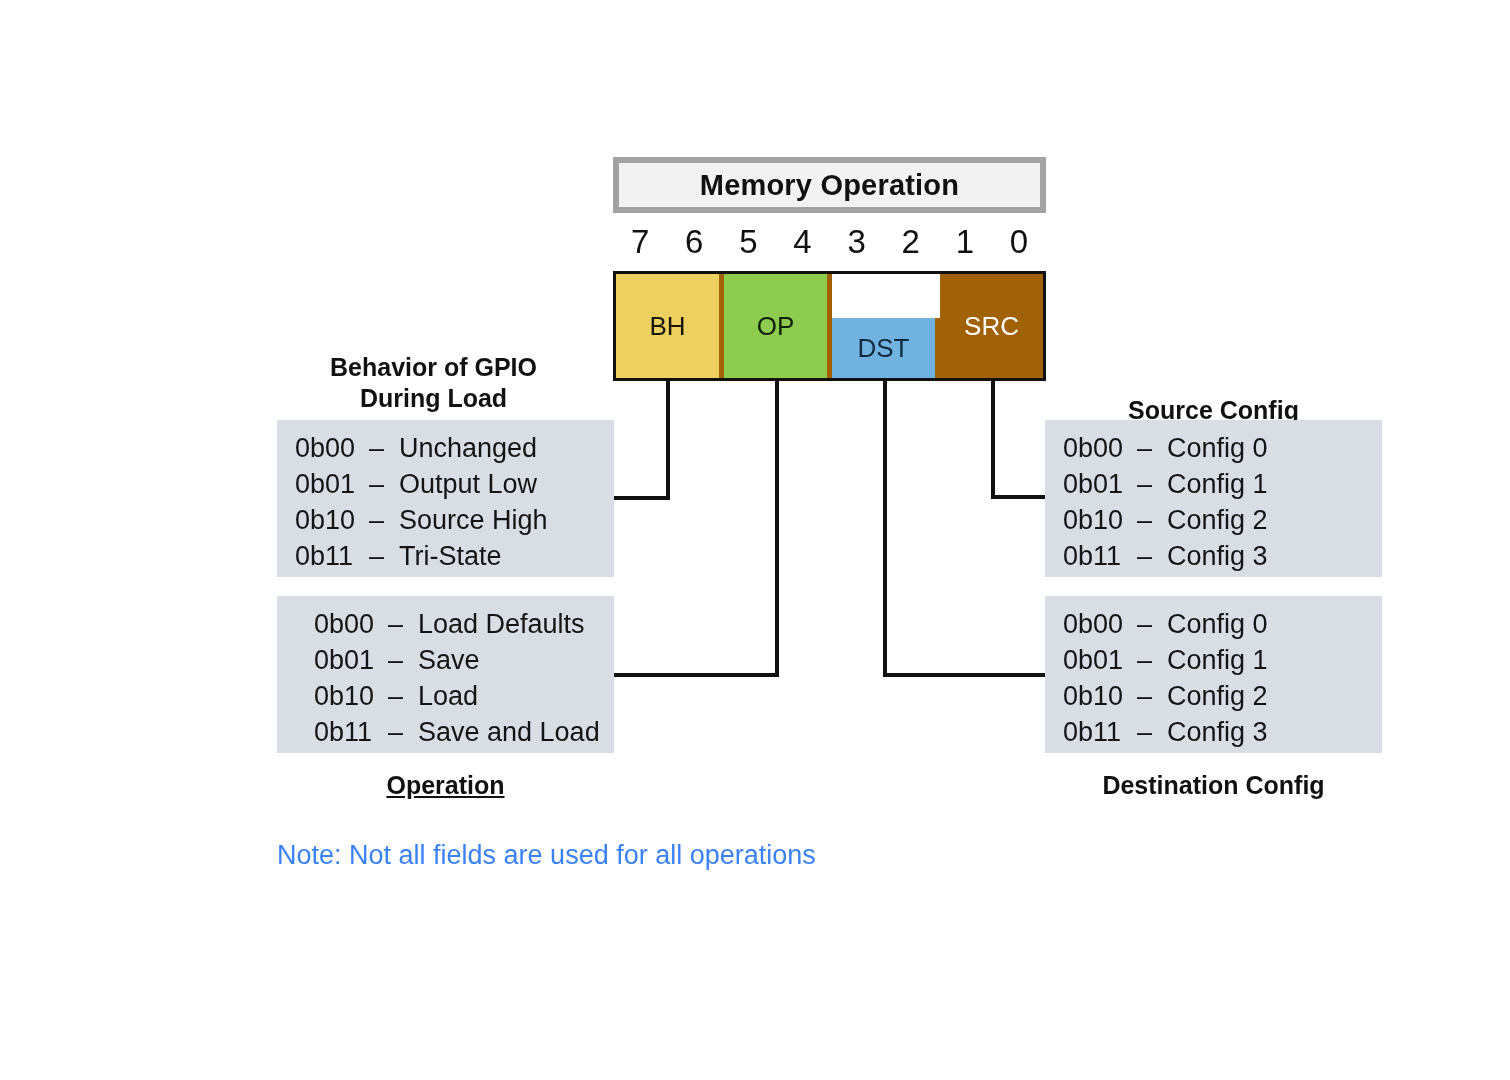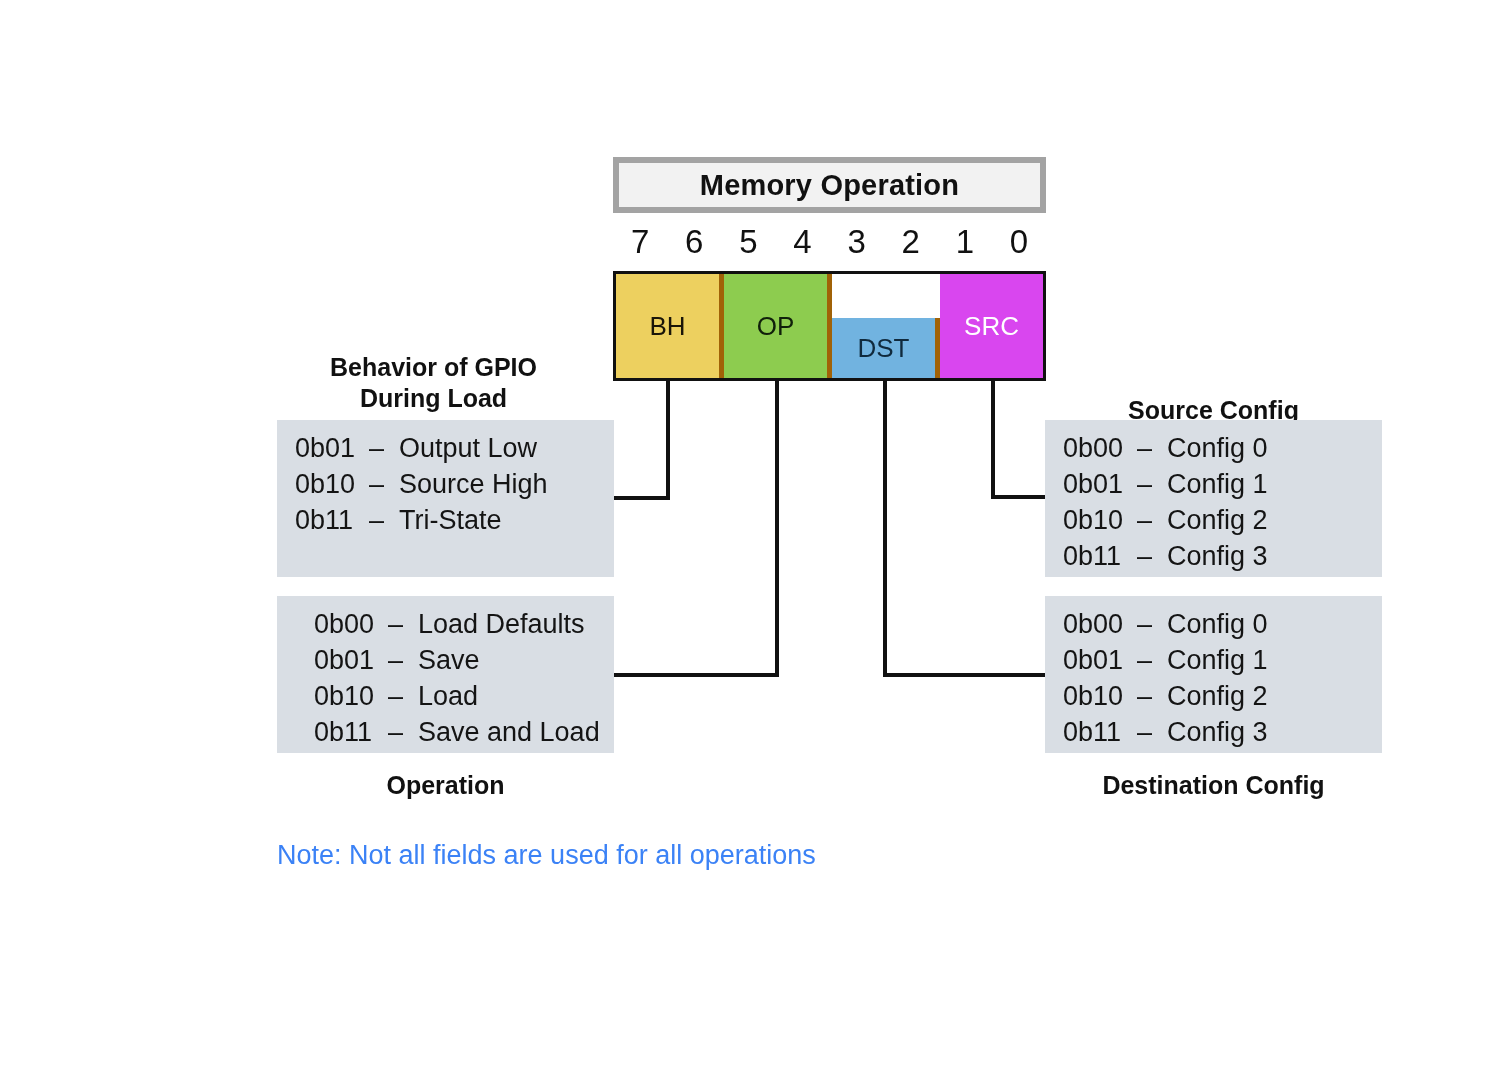--- a/index.html
+++ b/index.html
@@ -105,21 +105,21 @@
   
   .caption {
     position: absolute;
     font-size: 25px;
     font-weight: bold;
     color: #111111;
     text-align: center;
     line-height: 31px;
   }
   .cap-bh   { left: 265px; top: 352px; width: 337px; }
-  .cap-op   { left: 277px; top: 770px; width: 337px; }
+  .cap-op   { left: 277px; top: 770px; width: 337px; text-decoration: underline; }
   .cap-src  { left: 1045px; top: 395px; width: 337px; }
   .cap-dst  { left: 1045px; top: 770px; width: 337px; }
 
   
   .note {
     position: absolute;
     left: 277px;
     top: 840px;
     font-size: 27px;
     color: #3b82f6;
@@ -157,21 +157,21 @@
   <div class="fields">
     <div class="field" style="background: rgb(237, 208, 95); color: rgb(26, 21, 8);">
         <span>BH</span>
       </div>
     <div class="field" style="background: rgb(141, 204, 79); color: rgb(16, 32, 10);">
         <span>OP</span>
       </div>
     <div class="field" style="background: rgb(113, 179, 224); color: rgb(16, 42, 61); margin-top: 44px;">
         <span>DST</span>
       </div>
-    <div class="field" style="background: #d946ef; color: rgb(255, 255, 255);">
+    <div class="field" style="background: #a16207; color: rgb(255, 255, 255);">
         <span>SRC</span>
       </div>
   </div>
 
   <svg id="connectors" viewBox="0 0 1510 1080">
 
     <polyline points="668,381 668,498 614,498" fill="none" stroke="#111111" stroke-width="4"></polyline>
 
     <polyline points="777,381 777,675 614,675" fill="none" stroke="#111111" stroke-width="4"></polyline>
 
@@ -179,20 +179,21 @@
 
     <polyline points="993,381 993,497 1046,497" fill="none" stroke="#111111" stroke-width="4"></polyline>
   </svg>
 
   <div class="caption cap-bh">
     <div>Behavior of GPIO</div>
     <div>During Load</div>
   </div>
 
   <div class="panel panel-left-top">
+    <div class="panel-row"><span class="code">0b00</span><span class="dash">–</span><span>Unchanged</span></div>
     <div class="panel-row"><span class="code">0b01</span><span class="dash">–</span><span>Output Low</span></div>
     <div class="panel-row"><span class="code">0b10</span><span class="dash">–</span><span>Source High</span></div>
     <div class="panel-row"><span class="code">0b11</span><span class="dash">–</span><span>Tri-State</span></div>
   </div>
 
   <div class="panel panel-left-bottom">
     <div class="panel-row"><span class="code">0b00</span><span class="dash">–</span><span>Load Defaults</span></div>
     <div class="panel-row"><span class="code">0b01</span><span class="dash">–</span><span>Save</span></div>
     <div class="panel-row"><span class="code">0b10</span><span class="dash">–</span><span>Load</span></div>
     <div class="panel-row"><span class="code">0b11</span><span class="dash">–</span><span>Save and Load</span></div>

